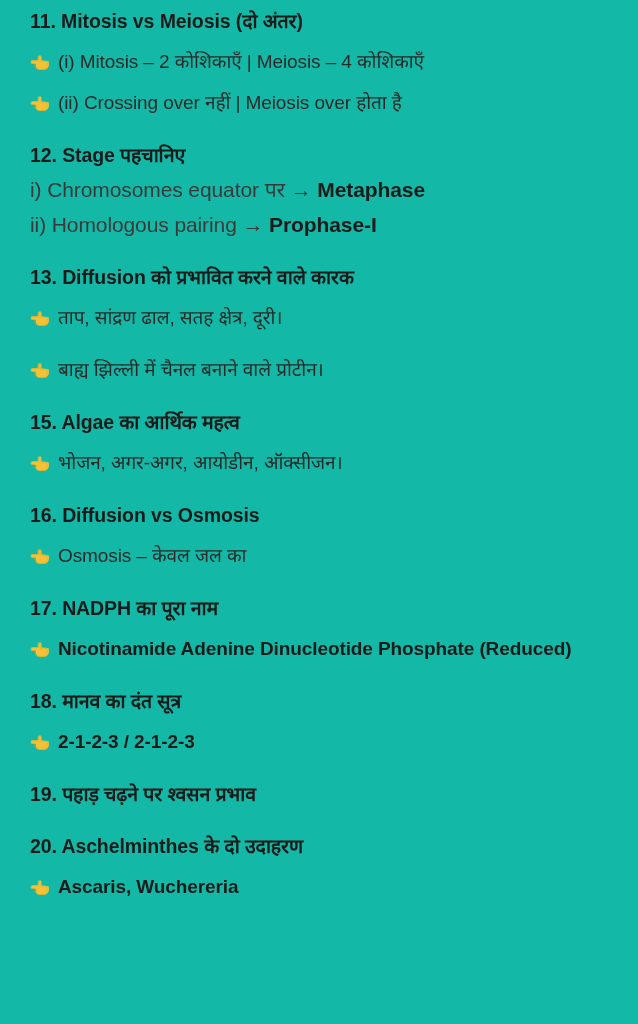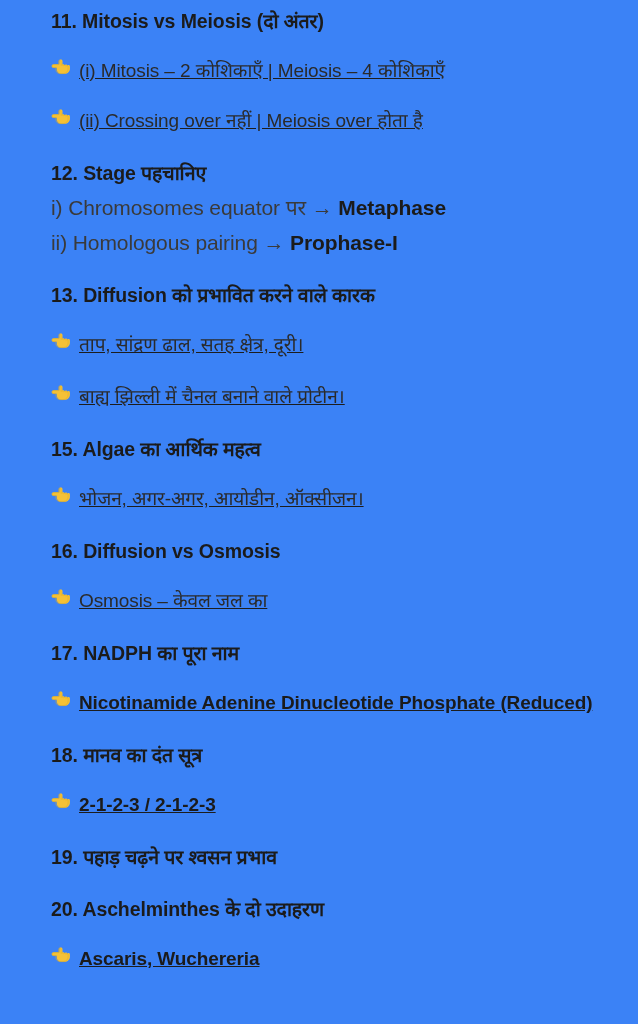--- a/index.html
+++ b/index.html
@@ -12,44 +12,43 @@
     height: 1024px;
     font-family: "Liberation Sans", "DejaVu Sans", sans-serif;
     color: #1d1d1d;
     overflow: hidden;
   }
   #sheet {
     position: relative;
     width: 638px;
     height: 1024px;
     box-sizing: border-box;
-    padding: 6px 14px 0 51px;
-    background: #3b82f6;
+    padding: 6px 14px 0 30px;
+    background: #14b8a6;
   }
   .qa-block {
     margin: 0 0 22px 0;
   }
   .qa-block:last-child {
     margin-bottom: 0;
   }
   .q-head {
     font-size: 19.5px;
     font-weight: bold;
     line-height: 30px;
     letter-spacing: -0.1px;
     color: #1b1b1b;
     white-space: nowrap;
   }
   .ans-line {
     display: flex;
-    align-items: flex-start;
+    align-items: center;
     line-height: 30px;
-    margin-top: 20px;
+    margin-top: 11px;
     white-space: nowrap;
-    text-decoration: underline;
   }
   .hand-icon {
     flex: 0 0 auto;
     width: 27px;
     margin-right: 1px;
     line-height: 30px;
     font-size: 18px;
     color: #f2c033;
     position: relative;
     top: 1px;

